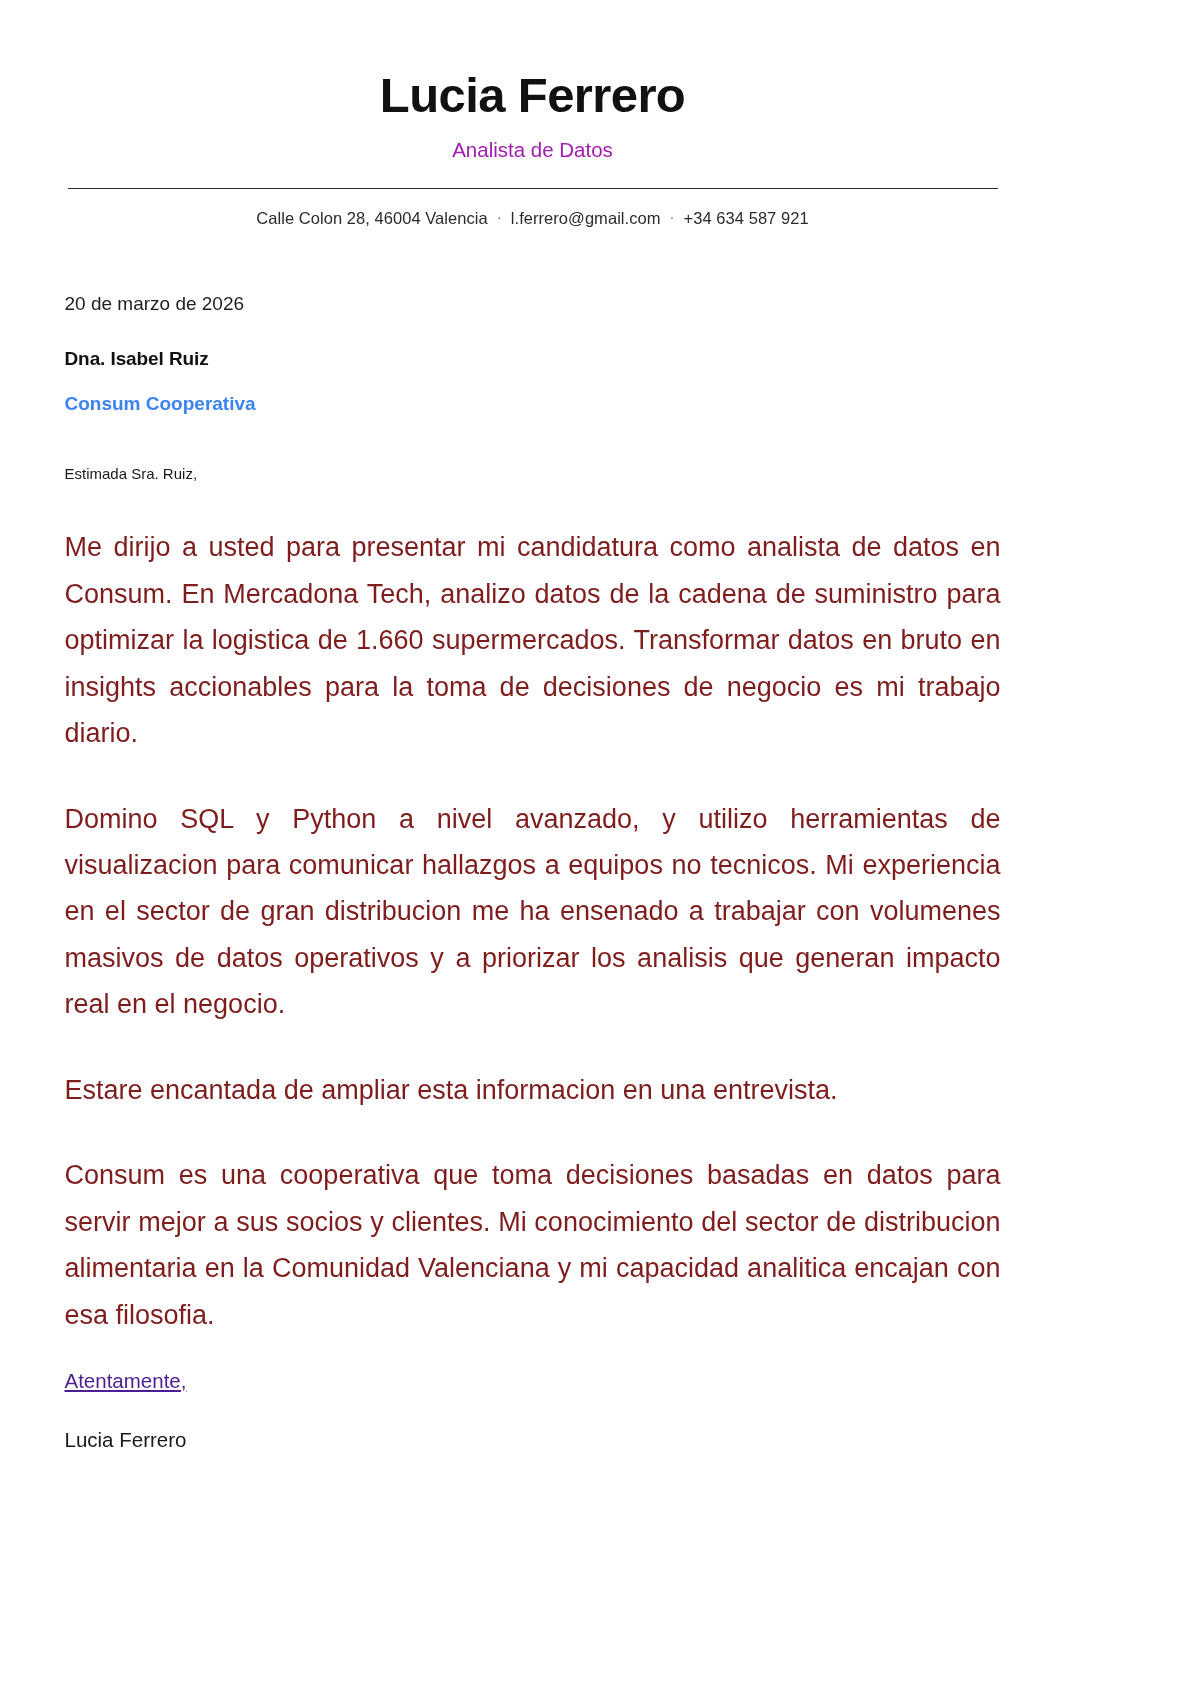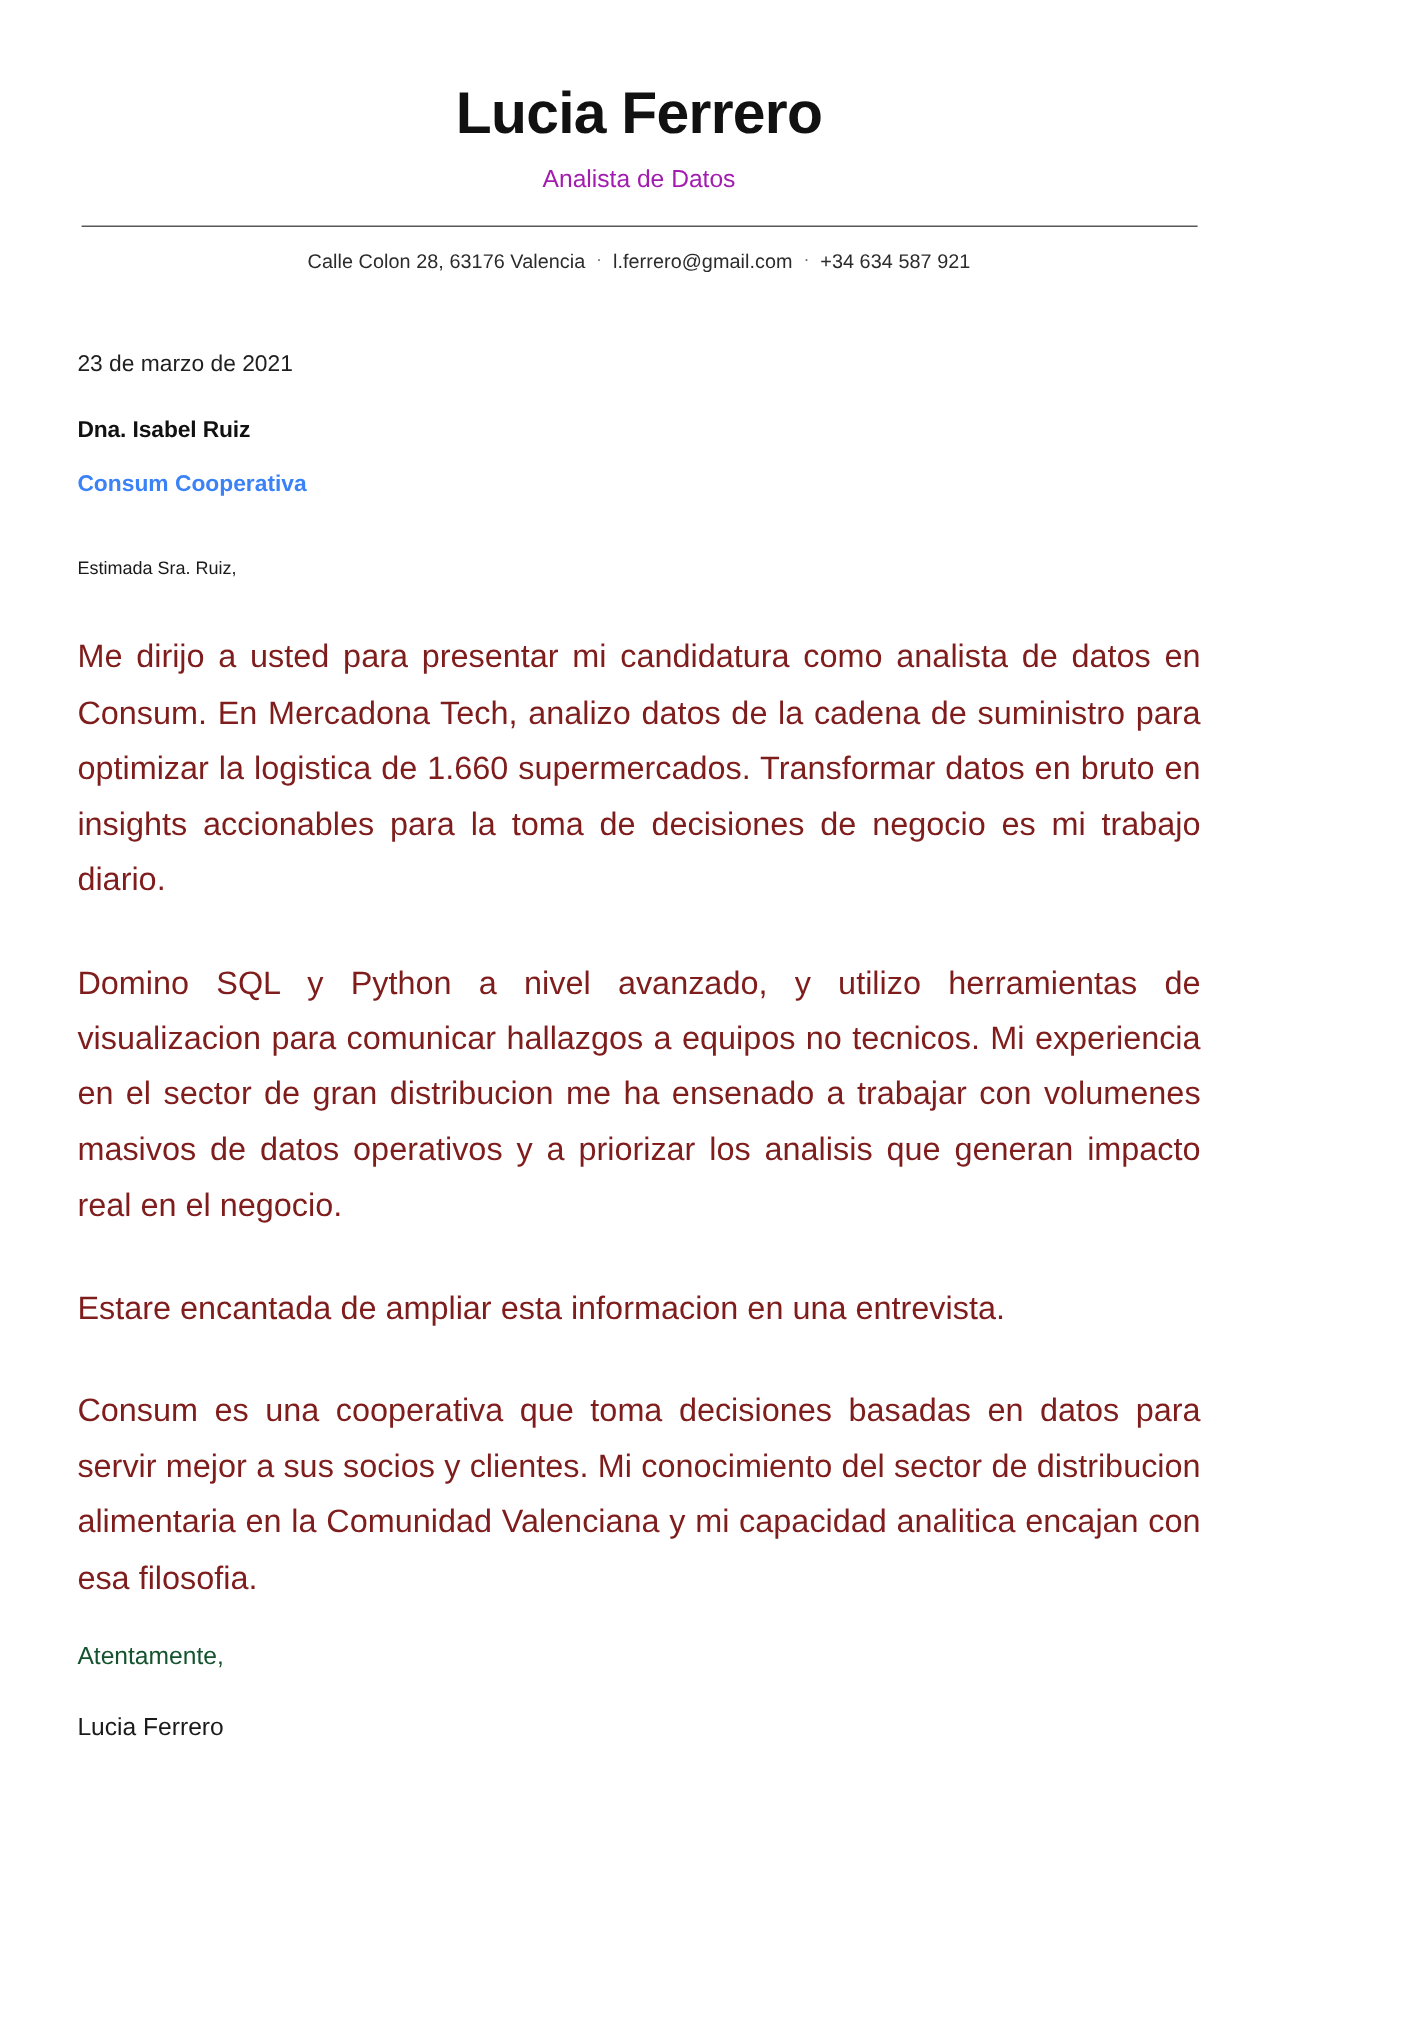--- a/index.html
+++ b/index.html
@@ -115,47 +115,48 @@
     text-align: justify;
     text-justify: inter-word;
   }
   .para.no-justify {
     text-align: left;
   }
 
   .closing {
     margin-top: 26px;
     font-size: 20.5px;
-    color: #14532d;
+    color: #4c1d95;
     line-height: 1.6;
+    text-decoration: underline;
   }
   .signature {
     margin-top: 26px;
     font-size: 20.5px;
     color: #1a1a1a;
     line-height: 1.6;
   }
 </style>
 </head>
 <body>
 
 <div class="page">
 
   <div class="header">
     <h1 class="name">Lucia Ferrero</h1>
     <div class="job-title">Analista de Datos</div>
     <hr class="header-rule">
     <div class="contact-line">
-      <span>Calle Colon 28, 63176 Valencia</span><span class="contact-sep">·</span><span>l.ferrero@gmail.com</span><span class="contact-sep">·</span><span>+34 634 587 921</span>
+      <span>Calle Colon 28, 46004 Valencia</span><span class="contact-sep">·</span><span>l.ferrero@gmail.com</span><span class="contact-sep">·</span><span>+34 634 587 921</span>
     </div>
   </div>
 
   <div class="content">
 
-    <p class="date">23 de marzo de 2021</p>
+    <p class="date">20 de marzo de 2026</p>
 
     <div class="recipient">
       <div class="recipient-name">Dna. Isabel Ruiz</div>
       <div class="recipient-company">Consum Cooperativa</div>
     </div>
 
     <p class="salutation">Estimada Sra. Ruiz,</p>
 
     <p class="para">Me dirijo a usted para presentar mi candidatura como analista de datos en Consum. En Mercadona Tech, analizo datos de la cadena de suministro para optimizar la logistica de 1.660 supermercados. Transformar datos en bruto en insights accionables para la toma de decisiones de negocio es mi trabajo diario.</p>
     <p class="para">Domino SQL y Python a nivel avanzado, y utilizo herramientas de visualizacion para comunicar hallazgos a equipos no tecnicos. Mi experiencia en el sector de gran distribucion me ha ensenado a trabajar con volumenes masivos de datos operativos y a priorizar los analisis que generan impacto real en el negocio.</p>

